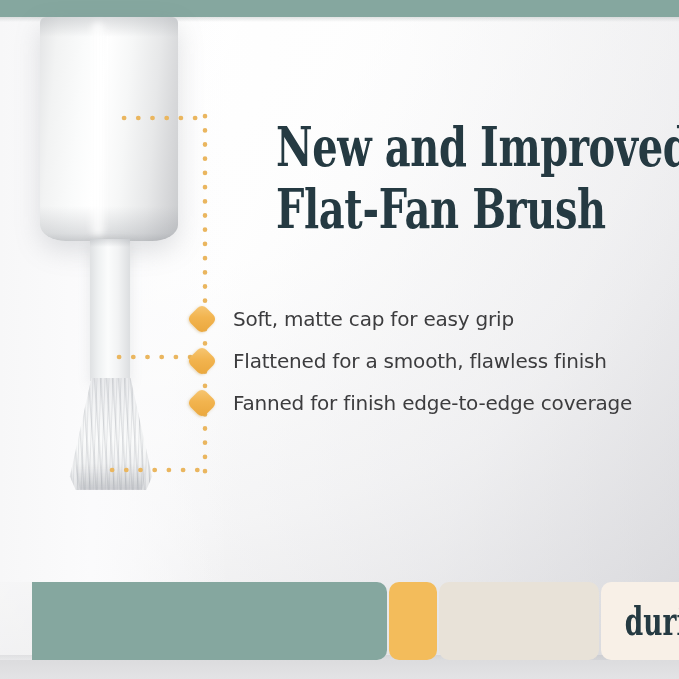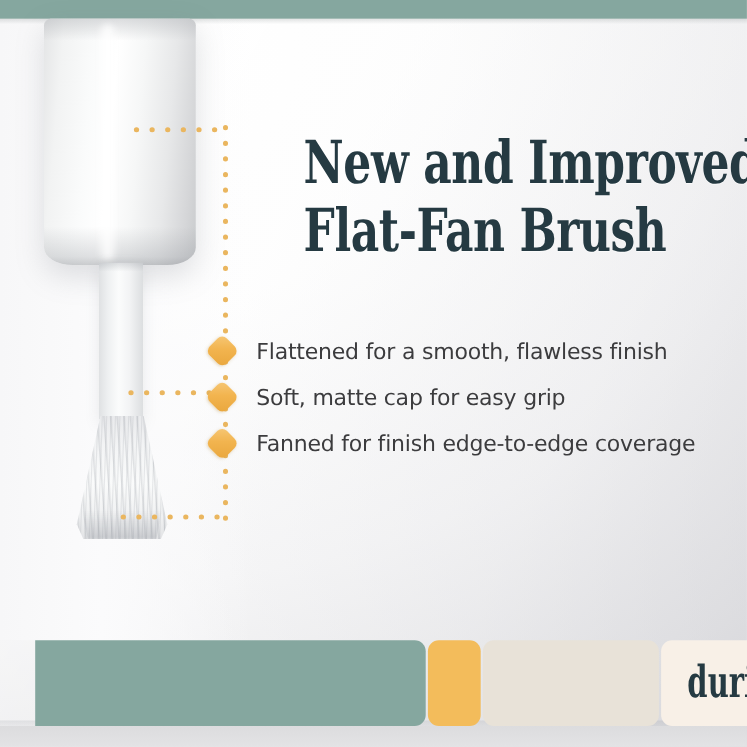--- a/index.html
+++ b/index.html
@@ -329,25 +329,25 @@
   </svg>
 
   <div class="headline">
     <div class="headline-line">New and Improved</div>
     <div class="headline-line">Flat-Fan Brush</div>
   </div>
 
   <div class="bullets">
     <div class="bullet-row">
       <span class="bullet-diamond"></span>
-      <span class="bullet-text">Flattened for a smooth, flawless finish</span>
+      <span class="bullet-text">Soft, matte cap for easy grip</span>
     </div>
     <div class="bullet-row">
       <span class="bullet-diamond"></span>
-      <span class="bullet-text">Soft, matte cap for easy grip</span>
+      <span class="bullet-text">Flattened for a smooth, flawless finish</span>
     </div>
     <div class="bullet-row">
       <span class="bullet-diamond"></span>
       <span class="bullet-text">Fanned for finish edge-to-edge coverage</span>
     </div>
   </div>
 
   <div class="bar-shadow"></div>
   <div class="bottom-bar">
     <div class="seg seg-teal"></div>

